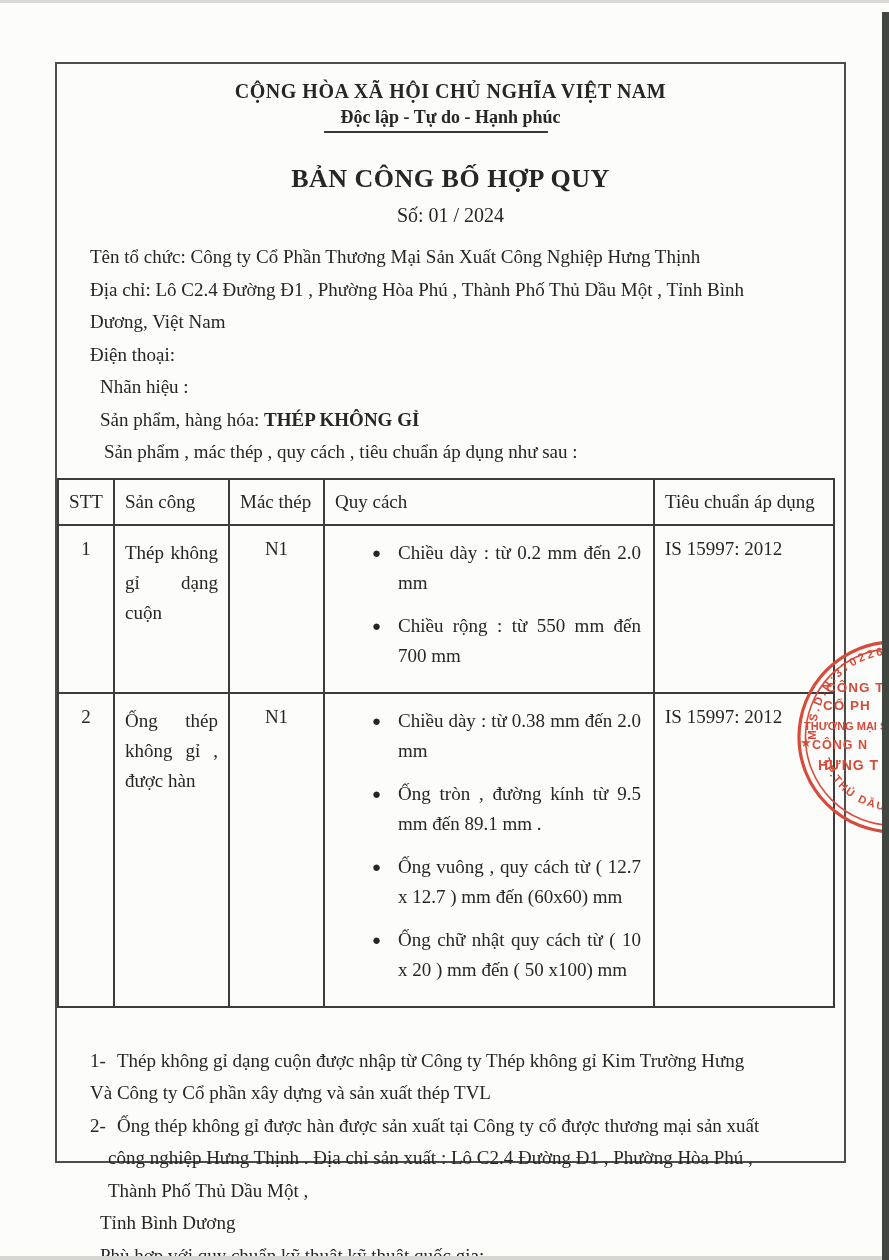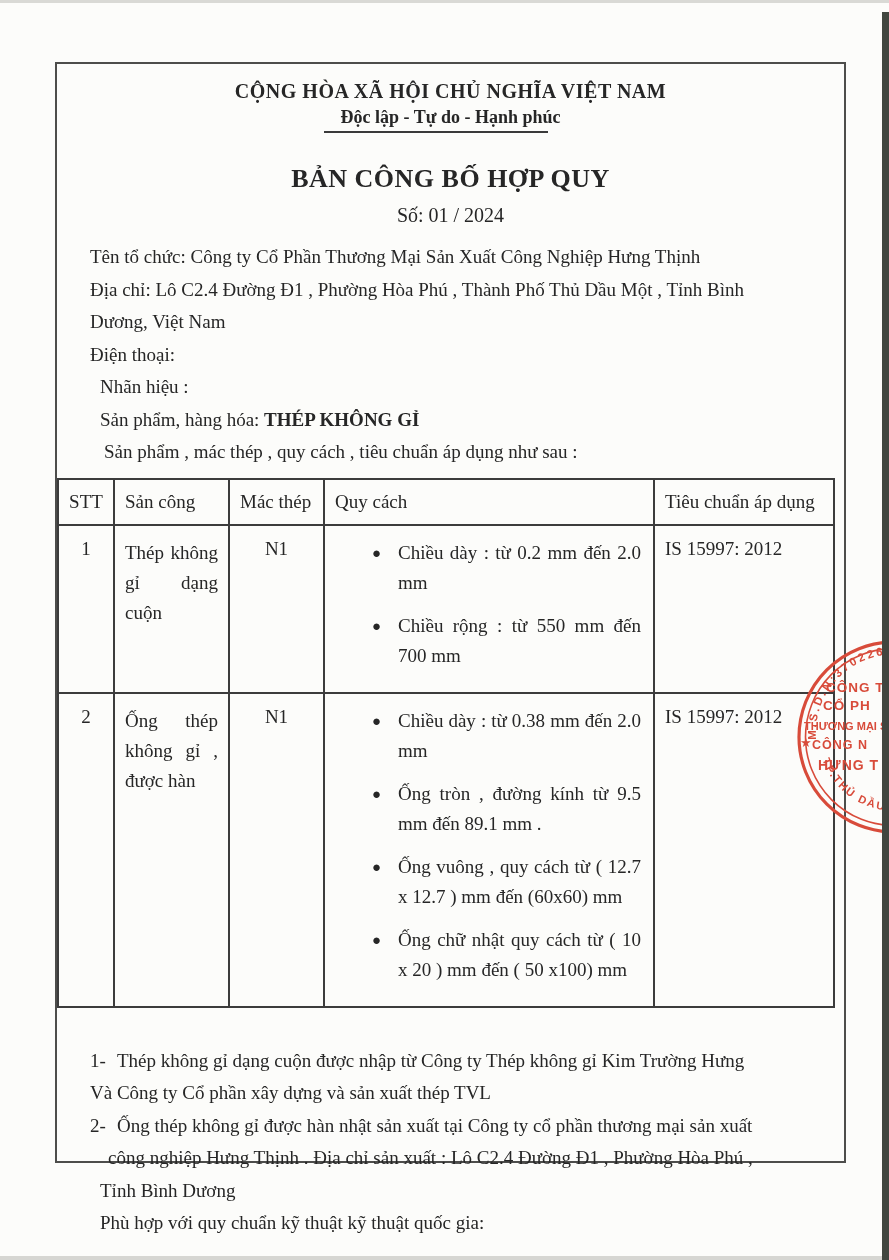--- a/index.html
+++ b/index.html
@@ -159,23 +159,24 @@
     </table>
 
     <div class="notes">
       <div class="note-item">
         <span class="mk">1-</span>
         <span>Thép không gỉ dạng cuộn được nhập từ Công ty Thép không gỉ Kim Trường Hưng</span>
       </div>
       <div>Và Công ty Cổ phần xây dựng và sản xuất thép TVL</div>
       <div class="note-item">
         <span class="mk">2-</span>
-        <span>Ống thép không gỉ được hàn nhật sản xuất tại Công ty cổ phần thương mại sản xuất</span>
+        <span>Ống thép không gỉ được hàn được sản xuất tại Công ty cổ được thương mại sản xuất</span>
       </div>
       <div class="note-cont">công nghiệp Hưng Thịnh . Địa chỉ sản xuất : Lô C2.4 Đường Đ1 , Phường Hòa Phú ,</div>
+      <div class="note-cont">Thành Phố Thủ Dầu Một ,</div>
       <div class="pl10">Tỉnh Bình Dương</div>
       <div class="pl10">Phù hợp với quy chuẩn kỹ thuật kỹ thuật quốc gia:</div>
 
     </div>
   </div>
 
   <svg class="stamp" viewBox="778 626 111 224" aria-hidden="true">
     <circle cx="894" cy="737" r="95" fill="none" stroke-width="3.2" stroke="#d84b3a"></circle>
     <circle cx="894" cy="737" r="88.5" fill="none" stroke-width="1.6" stroke="#d84b3a"></circle>
     <defs>

